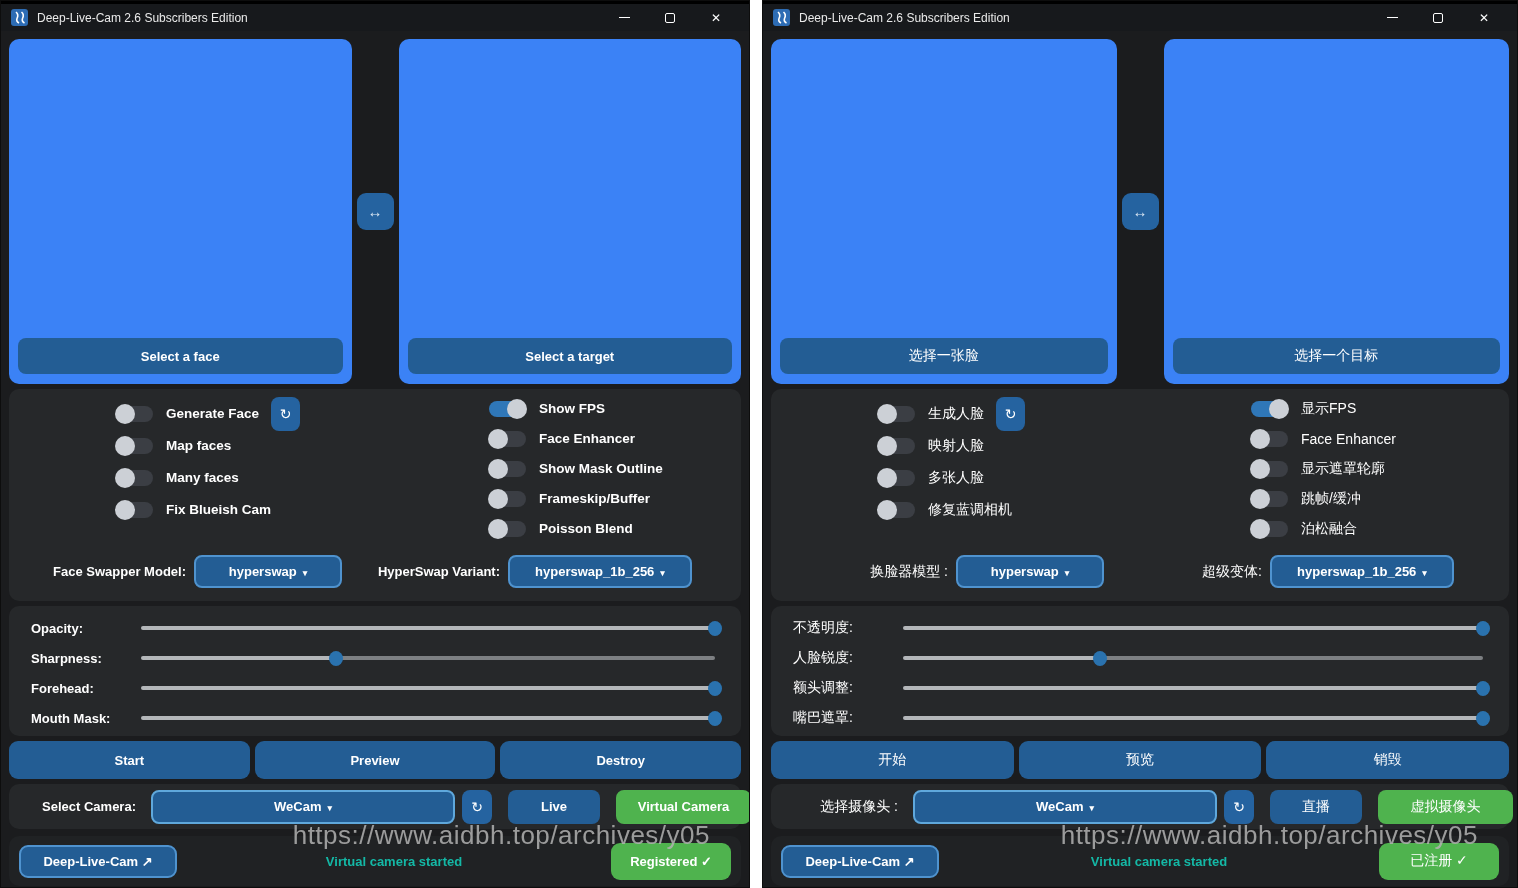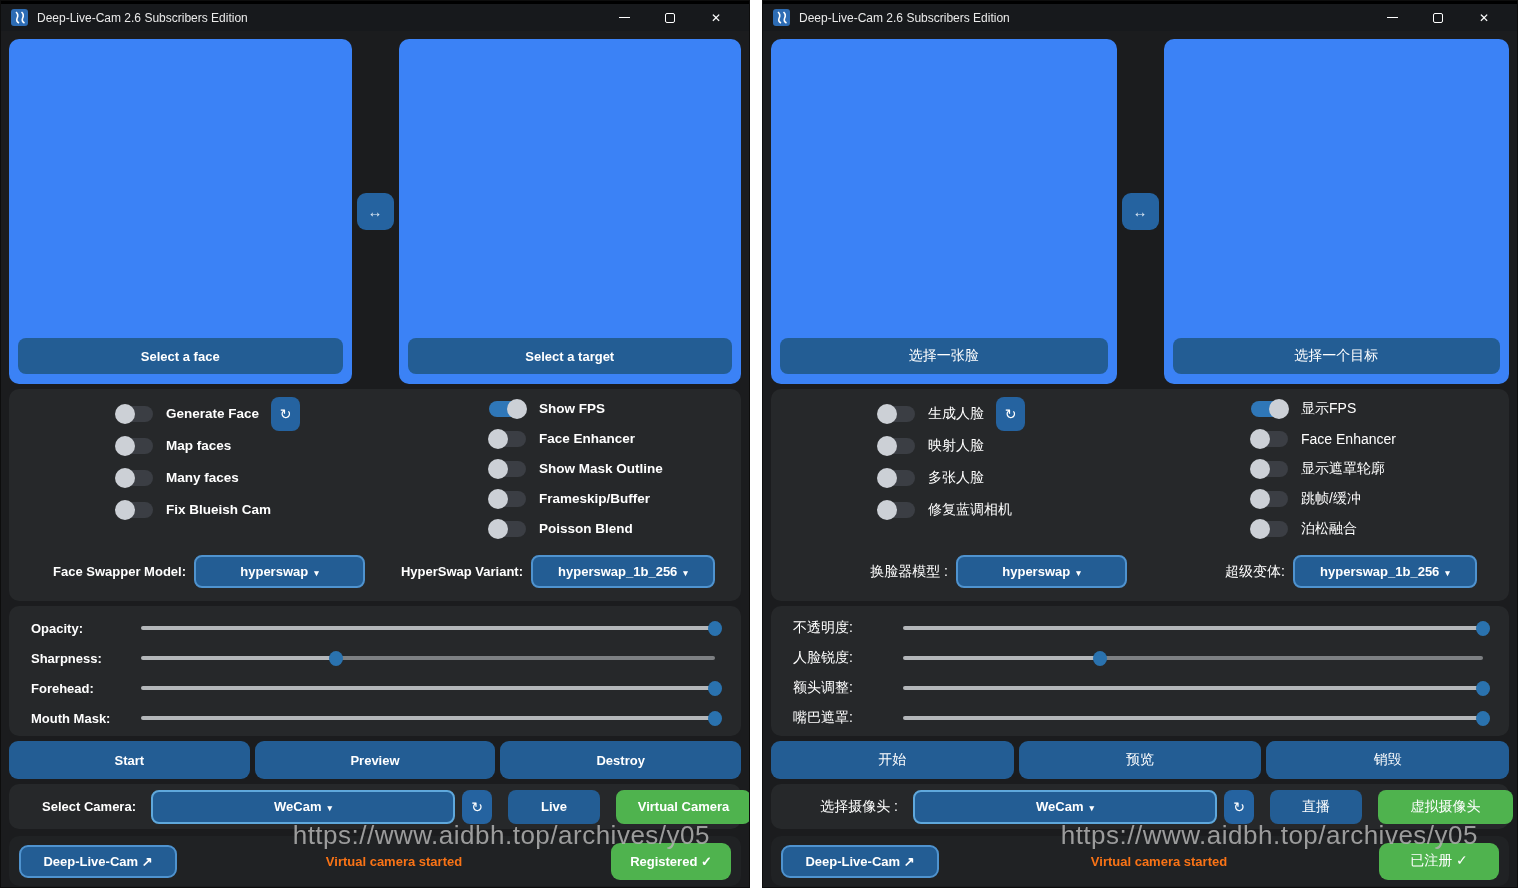--- a/index.html
+++ b/index.html
@@ -39,21 +39,21 @@
   .switch { width:37px; height:16px; border-radius:8px; background:#3b3e44; position:relative; flex:none; cursor:pointer; }
   .knob { position:absolute; left:-1px; top:-2px; width:20px; height:20px; border-radius:50%; background:#ccd0d6; }
   .switch.on { background:#2f77b8; }
   .switch.on .knob { left:18px; }
   .toggle-label { color:#fff; font-weight:700; font-size:13.5px; margin-left:13px; white-space:nowrap; }
   .refresh-btn { width:29px; height:34px; border-radius:8px; margin-left:12px; background:#2563a0; font-size:14px; font-weight:400; flex:none; }
   .model-row { position:absolute; left:0; right:0; bottom:13px; display:flex; align-items:center; }
   .field-label { color:#fff; font-weight:700; font-size:13px; white-space:nowrap; }
   .model-label { width:163px; text-align:right; margin-left:14px; }
   .dropdown { height:33px; border:2px solid #4f93cf; border-radius:8px; gap:6px; }
-  .model-select { width:171px; margin-left:8px; }
+  .model-select { width:148px; margin-left:8px; }
   .variant-label { width:158px; text-align:right; }
   .variant-select { width:184px; margin-left:8px; }
   .dd-arrow { font-size:9px; margin-top:2px; }
 
   
   .sliders-section { margin-top:5px; height:130px; background:#26282a; border-radius:10px; padding-top:7px; }
   .slider-row { display:flex; align-items:center; height:30px; padding:0 26px 0 22px; }
   .slider-label { width:110px; color:#fff; font-weight:700; font-size:13px; flex:none; white-space:nowrap; }
   .slider { flex:1; position:relative; height:16px; --pct:100%; cursor:pointer; }
   .slider::before { content:""; position:absolute; left:0; right:0; top:6px; height:4px; border-radius:2px;
@@ -68,21 +68,21 @@
   .camera-row { margin-top:5px; height:45px; background:#26282a; border-radius:10px; display:flex; align-items:center; padding:0 10px; }
   .camera-label { width:108px; margin-left:9px; flex:none;text-align:right; }
   .camera-select { width:304px; height:34px; margin-left:15px; border-color:#5fa8dc; flex:none; }
   .cam-refresh { width:30px; height:34px; margin-left:7px; border-radius:8px; background:#2563a0; font-size:14px; font-weight:400; flex:none; }
   .live-btn { width:92px; height:34px; margin-left:16px; border-radius:8px; flex:none; }
   .virtual-btn { width:135px; height:34px; margin-left:16px; border-radius:8px; background:#4fb34e; flex:none; }
 
   
   .footer-row { margin-top:7px; height:50px; background:#202224; border-radius:10px; display:flex; align-items:center; padding:0 10px; }
   .link-btn { width:158px; height:33px; border:2px solid #4f93cf; border-radius:9px; flex:none; }
-  .status-text { margin:0 auto; color:#f97316; font-weight:700; font-size:13px; }
+  .status-text { margin:0 auto; color:#14b8a6; font-weight:700; font-size:13px; }
   .badge { width:120px; height:37px; background:#4fb34e; border-radius:9px; color:#fff; font-weight:700; font-size:13px; display:flex; align-items:center; justify-content:center; flex:none; }
 
   .watermark { position:absolute; right:39px; bottom:36px; font-size:26px; font-weight:300; color:rgba(178,178,178,0.85); letter-spacing:0.5px; z-index:5; pointer-events:none; white-space:nowrap; }
 
   
   .win-zh .toggle-label, .win-zh .field-label, .win-zh .slider-label { font-weight:400; font-size:14px; }
   .win-zh .select-btn, .win-zh .action, .win-zh .live-btn, .win-zh .virtual-btn, .win-zh .badge { font-weight:400; font-size:14px; }
   .win-zh .dd-value, .win-zh .link-btn { font-weight:700; font-size:13px; }
 </style>
 </head>

